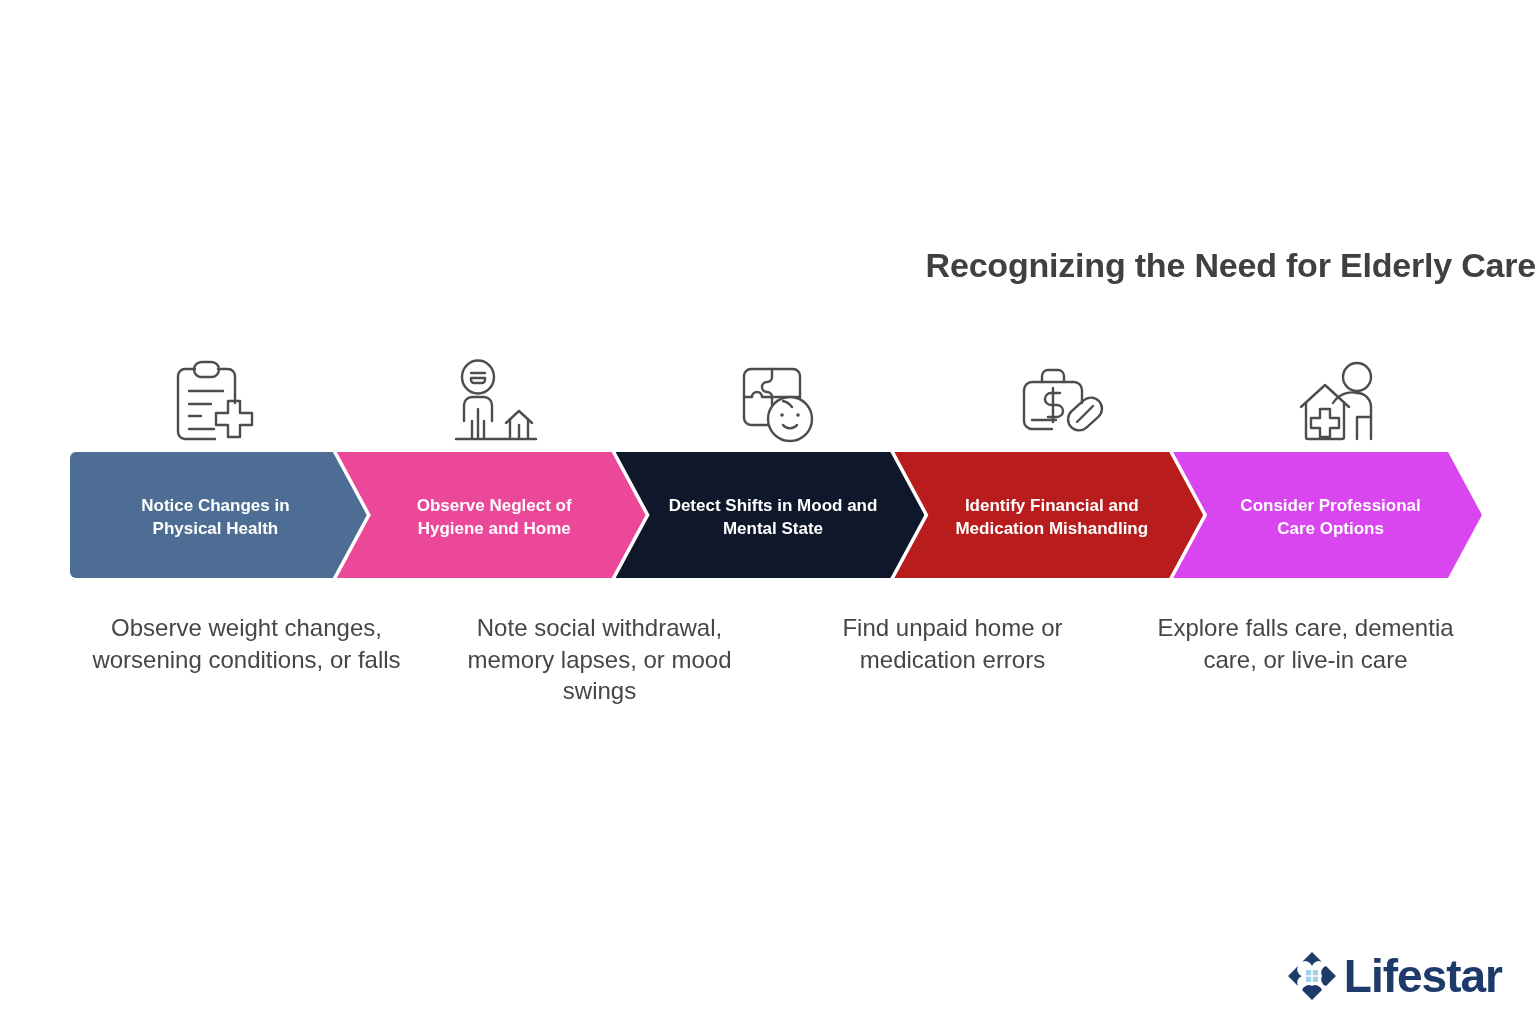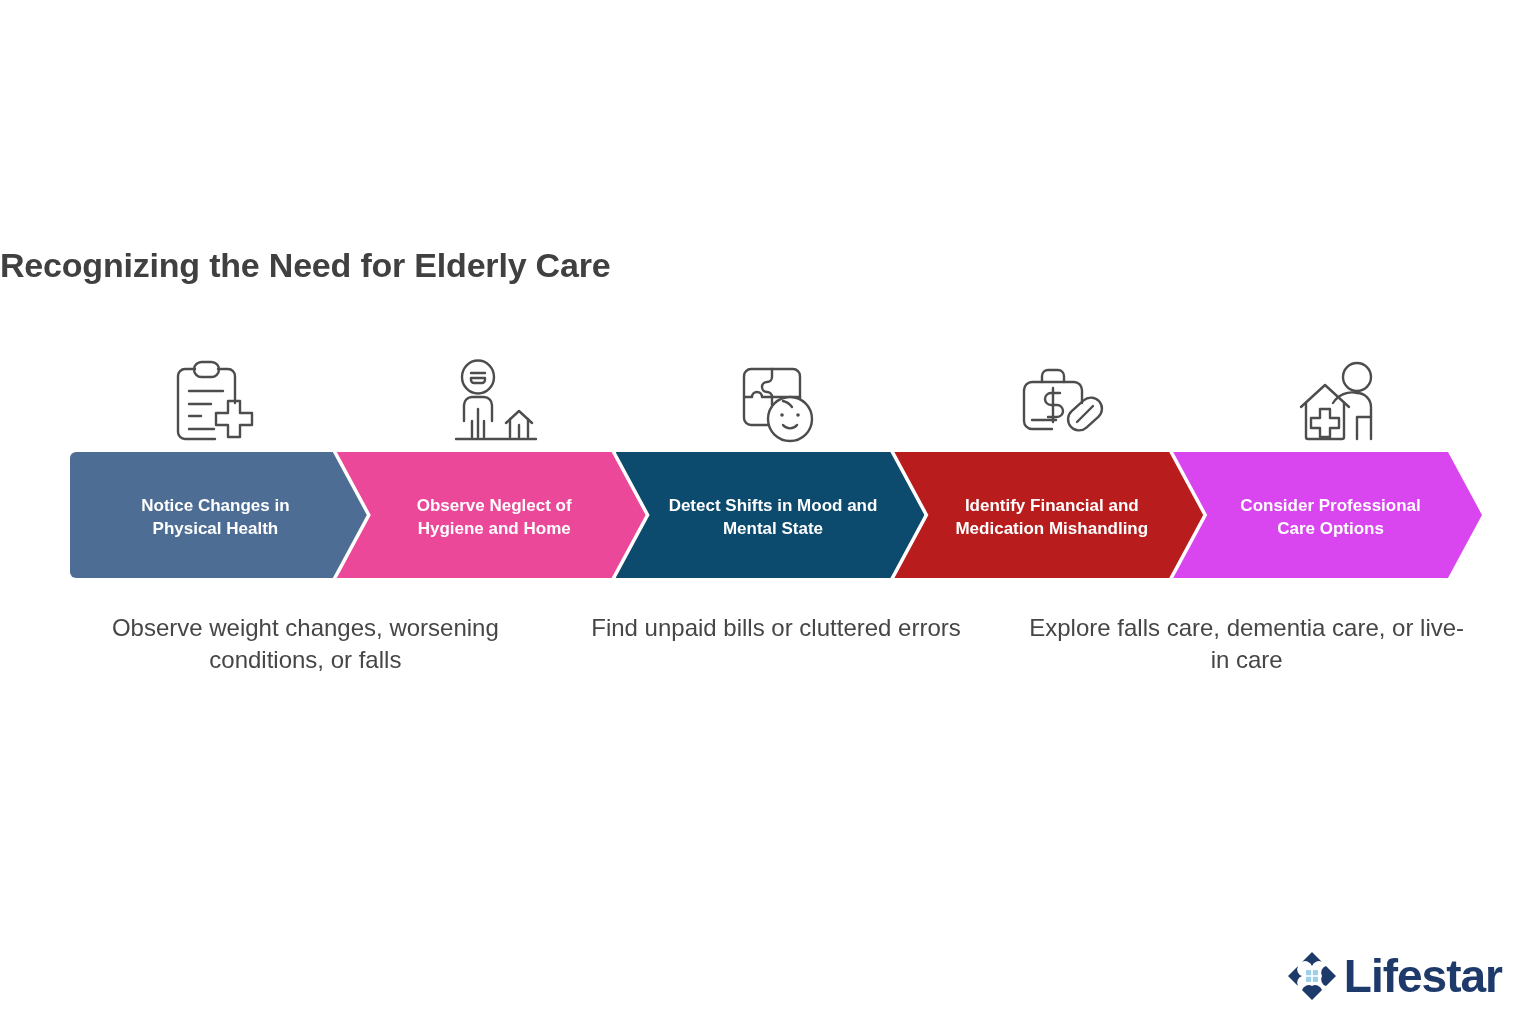--- a/index.html
+++ b/index.html
@@ -17,21 +17,21 @@
     height: 1024px;
     background: #ffffff;
   }
 
   
   #page-title {
     position: absolute;
     top: 246px;
     left: 0;
     width: 1536px;
-    text-align: left;
+    text-align: right;
     font-size: 34px;
     font-weight: bold;
     color: #404040;
     letter-spacing: -0.2px;
   }
 
   
   #icons-row {
     position: absolute;
     top: 356px;
@@ -200,37 +200,38 @@
   <div id="chevron-band">
 
     <div class="chevron first" style="background:#4d6d94">
       <span class="chevron-label">Notice Changes in Physical Health</span>
     </div>
 
     <div class="chevron" style="background:#ec4899">
       <span class="chevron-label">Observe Neglect of Hygiene and Home</span>
     </div>
 
-    <div class="chevron" style="background:#0c4a6e">
+    <div class="chevron" style="background:#0f172a">
       <span class="chevron-label">Detect Shifts in Mood and Mental State</span>
     </div>
 
     <div class="chevron" style="background:#b91c1c">
       <span class="chevron-label">Identify Financial and Medication Mishandling</span>
     </div>
 
     <div class="chevron last" style="background:#d946ef">
       <span class="chevron-label">Consider Professional Care Options</span>
     </div>
 
   </div>
 
   <div id="desc-row">
     <div class="desc-cell">Observe weight changes, worsening conditions, or falls</div>
-    <div class="desc-cell">Find unpaid bills or cluttered errors</div>
+    <div class="desc-cell">Note social withdrawal, memory lapses, or mood swings</div>
+    <div class="desc-cell">Find unpaid home or medication errors</div>
     <div class="desc-cell">Explore falls care, dementia care, or live-in care</div>
   </div>
 
   <div id="logo">
     <svg width="52" height="52" viewBox="0 0 52 52">
       <g fill="#1e3a6b">
         <path d="M26 2 L36 12 a7 7 0 0 0 -10 4 a7 7 0 0 0 -10 -4 Z"></path>
         <path d="M50 26 L40 36 a7 7 0 0 1 -4 -10 a7 7 0 0 1 4 -10 Z"></path>
         <path d="M26 50 L16 40 a7 7 0 0 1 10 -4 a7 7 0 0 1 10 4 Z"></path>
         <path d="M2 26 L12 16 a7 7 0 0 0 4 10 a7 7 0 0 0 -4 10 Z"></path>

